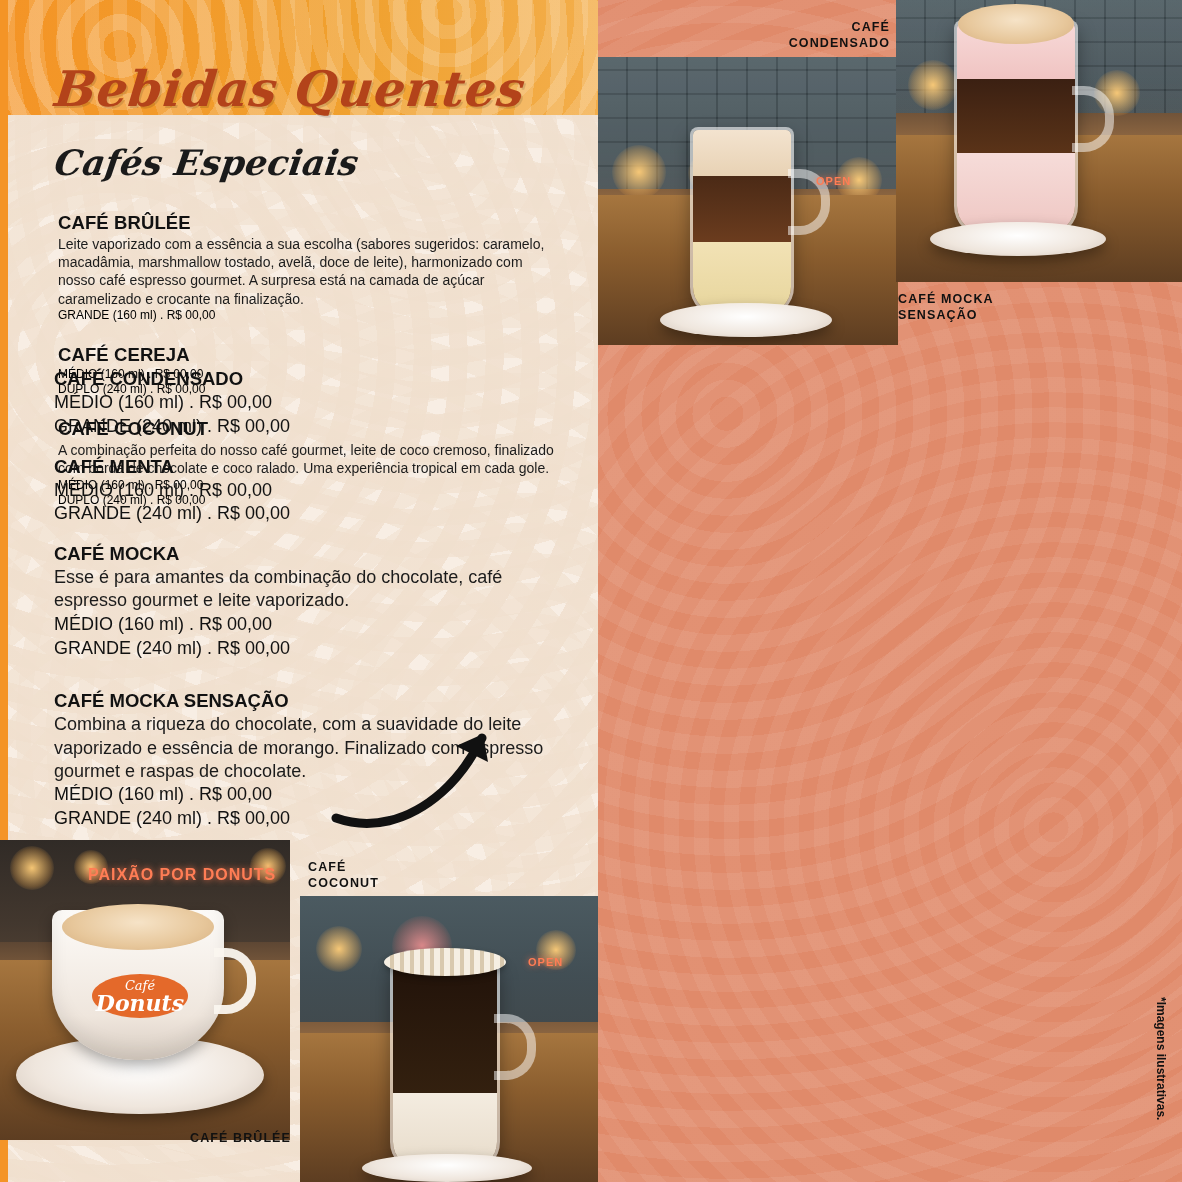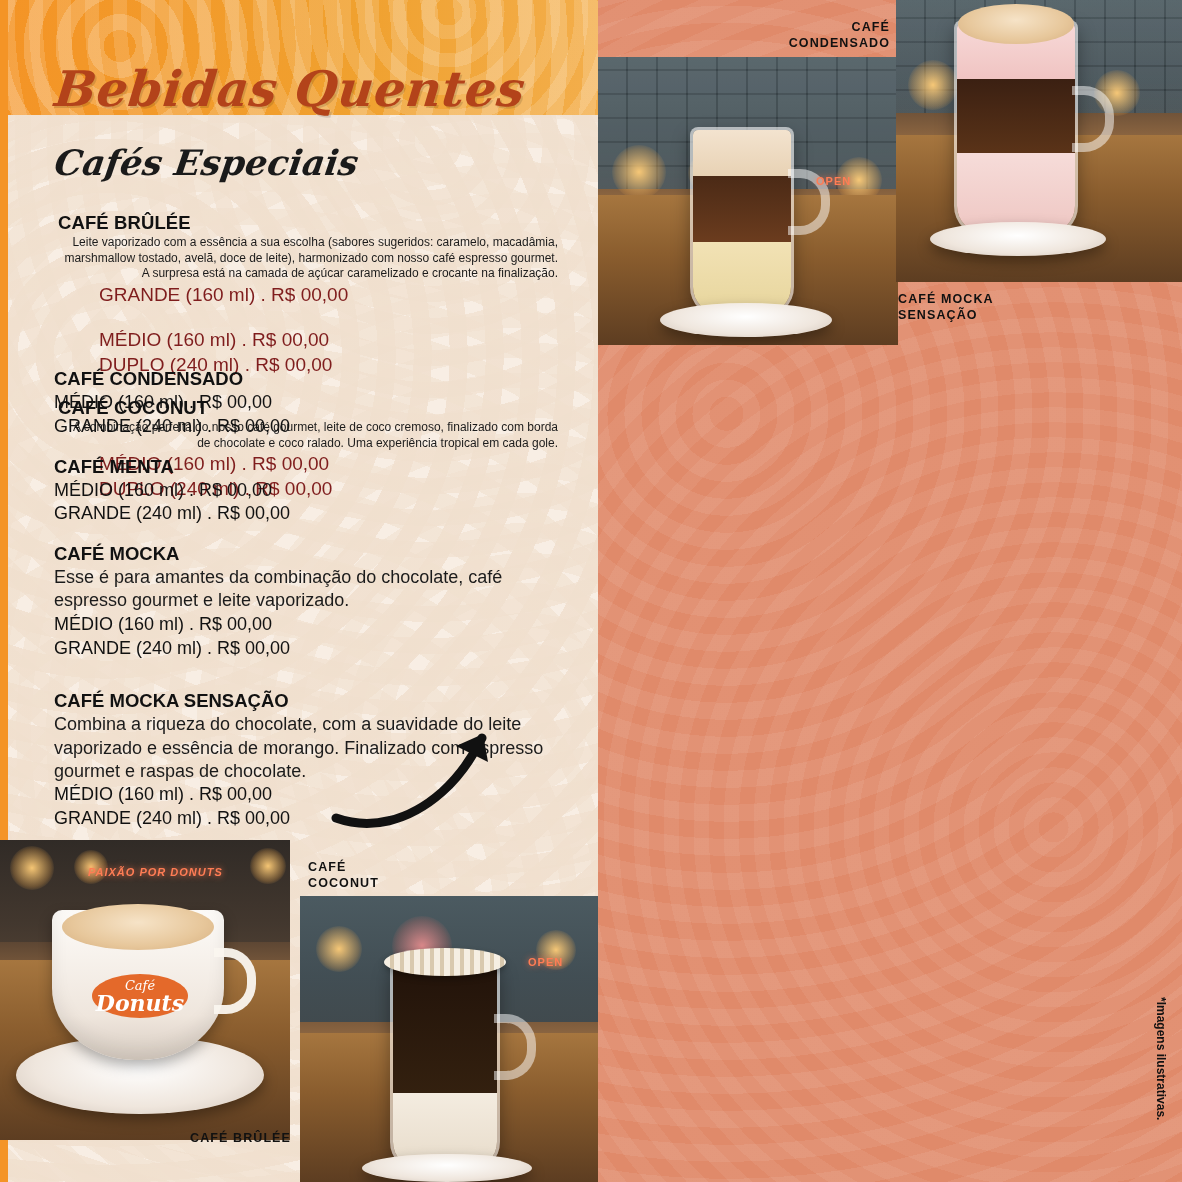--- a/index.html
+++ b/index.html
@@ -85,30 +85,28 @@
   }
   .item { margin-bottom: 20px; }
   .item-name {
     font-size: 18.5px;
     font-weight: 700;
     color: #111;
     letter-spacing: .1px;
     margin-bottom: 1px;
   }
   .item-desc {
-    font-size: 12px;
+    font-size: 14px;
     line-height: 1.30;
     color: #1c1c1c;
-    text-align: right;
   }
   .price-line {
-    font-size: 19px;
-    color: #7f1d1d;
+    font-size: 12px;
+    color: #000000;
     line-height: 1.32;
-    margin-left: 41px;
   }
 
   
   .right-panel {
     position: absolute;
     left: 598px; top: 0;
     width: 584px; height: 1182px;
     background: #e08a6a;
     overflow: hidden;
   }
@@ -266,20 +264,21 @@
 
   <div class="left-content">
 
     <div class="item">
       <div class="item-name">CAFÉ BRÛLÉE</div>
       <div class="item-desc">Leite vaporizado com a essência a sua escolha (sabores sugeridos: caramelo, macadâmia, marshmallow tostado, avelã, doce de leite), harmonizado com nosso café espresso gourmet.  A surpresa está na camada de açúcar caramelizado e crocante na finalização.</div>
       <div class="price-line">GRANDE (160 ml)  .  R$ 00,00</div>
     </div>
 
     <div class="item">
+      <div class="item-name">CAFÉ CEREJA</div>
       <div class="price-line">MÉDIO (160 ml)  .  R$ 00,00</div>
       <div class="price-line">DUPLO (240 ml)  .  R$ 00,00</div>
     </div>
 
     <div class="item">
       <div class="item-name">CAFÉ COCONUT</div>
       <div class="item-desc">A combinação perfeita do nosso café gourmet, leite de coco cremoso, finalizado com borda de chocolate e coco ralado. Uma experiência tropical em cada gole.</div>
       <div class="price-line">MÉDIO (160 ml)  .  R$ 00,00</div>
       <div class="price-line">DUPLO (240 ml)  .  R$ 00,00</div>
     </div>
@@ -358,21 +357,21 @@
     <div class="saucer" style="left:34px; top:222px; width:176px; height:34px;"></div>
   </div>
 
   <div class="photo" id="photo-brulee">
     <div class="cafe-scene-dark"></div>
     <div class="tile-wall" style="height:34%; background:linear-gradient(180deg,#2f2a26,#463a30);"></div>
     <div class="warm-light" style="left:10px; top:6px; width:44px; height:44px;"></div>
     <div class="warm-light" style="left:74px; top:10px; width:34px; height:34px;"></div>
     <div class="warm-light" style="left:250px; top:8px; width:36px; height:36px;"></div>
     <div class="counter" style="height:60%;"></div>
-    <div class="neon-sign" style="left:88px; top:26px; font-size:11px;font-style:italic;">PAIXÃO POR DONUTS</div>
+    <div class="neon-sign" style="left:88px; top:26px; font-size:16px;">PAIXÃO POR DONUTS</div>
     <div class="saucer" style="left:16px; top:196px; width:248px; height:78px;"></div>
     <div class="cup-white" style="left:52px; top:70px; width:172px; height:150px;"></div>
     <div class="foam" style="left:62px; top:64px; width:152px; height:46px;"></div>
     <div class="mug-handle" style="left:214px; top:108px; border-color:rgba(250,246,240,0.95);"></div>
     <div class="logo-oval" style="left:92px; top:134px;">
       <span class="l1">Café</span>
       <span class="l2">Donuts</span>
     </div>
   </div>
 

